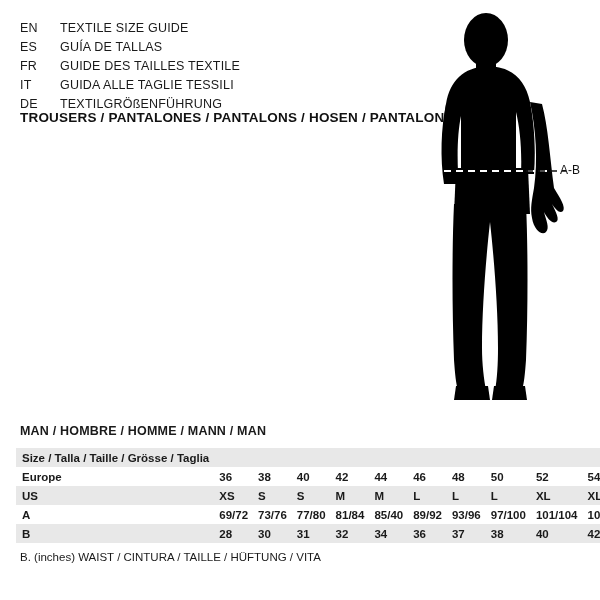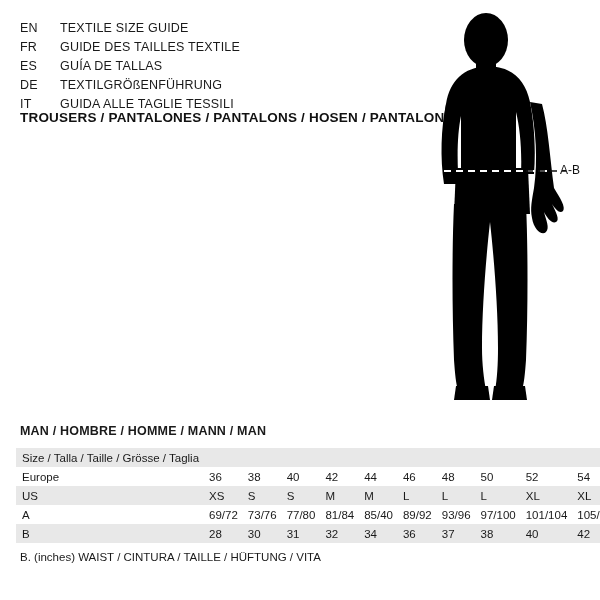--- a/index.html
+++ b/index.html
@@ -90,20 +90,21 @@
     top: 448px;
     width: 568px;
     border-collapse: collapse;
     font-size: 11.5px;
   }
   table.size-table td {
     padding: 2px 4px 2px 6px;
     height: 15px;
     vertical-align: middle;
     white-space: nowrap;
+    font-weight: bold;
   }
   table.size-table tr.shaded td {
     background: #e8e8e8;
   }
   table.size-table td.label-col {
     width: 78px;
   }
   table.size-table td.val {
     width: 49px;
   }
@@ -123,34 +124,34 @@
 <body>
 
 <div class="page">
 
   <div class="lang-block">
     <div class="lang-row">
       <span class="lang-code">EN</span>
       <span class="lang-text">TEXTILE SIZE GUIDE</span>
     </div>
     <div class="lang-row">
+      <span class="lang-code">ES</span>
+      <span class="lang-text">GUÍA DE TALLAS</span>
+    </div>
+    <div class="lang-row">
       <span class="lang-code">FR</span>
       <span class="lang-text">GUIDE DES TAILLES TEXTILE</span>
     </div>
     <div class="lang-row">
-      <span class="lang-code">ES</span>
-      <span class="lang-text">GUÍA DE TALLAS</span>
+      <span class="lang-code">IT</span>
+      <span class="lang-text">GUIDA ALLE TAGLIE TESSILI</span>
     </div>
     <div class="lang-row">
       <span class="lang-code">DE</span>
       <span class="lang-text">TEXTILGRÖßENFÜHRUNG</span>
-    </div>
-    <div class="lang-row">
-      <span class="lang-code">IT</span>
-      <span class="lang-text">GUIDA ALLE TAGLIE TESSILI</span>
     </div>
   </div>
 
   <div class="section-title">TROUSERS / PANTALONES / PANTALONS / HOSEN / PANTALONI</div>
 
   <div class="figure-wrap">
     <svg class="figure-svg" width="175" height="400" viewBox="0 0 175 400">
 
       <ellipse cx="66" cy="32" rx="22" ry="27" fill="#000000"></ellipse>
 

